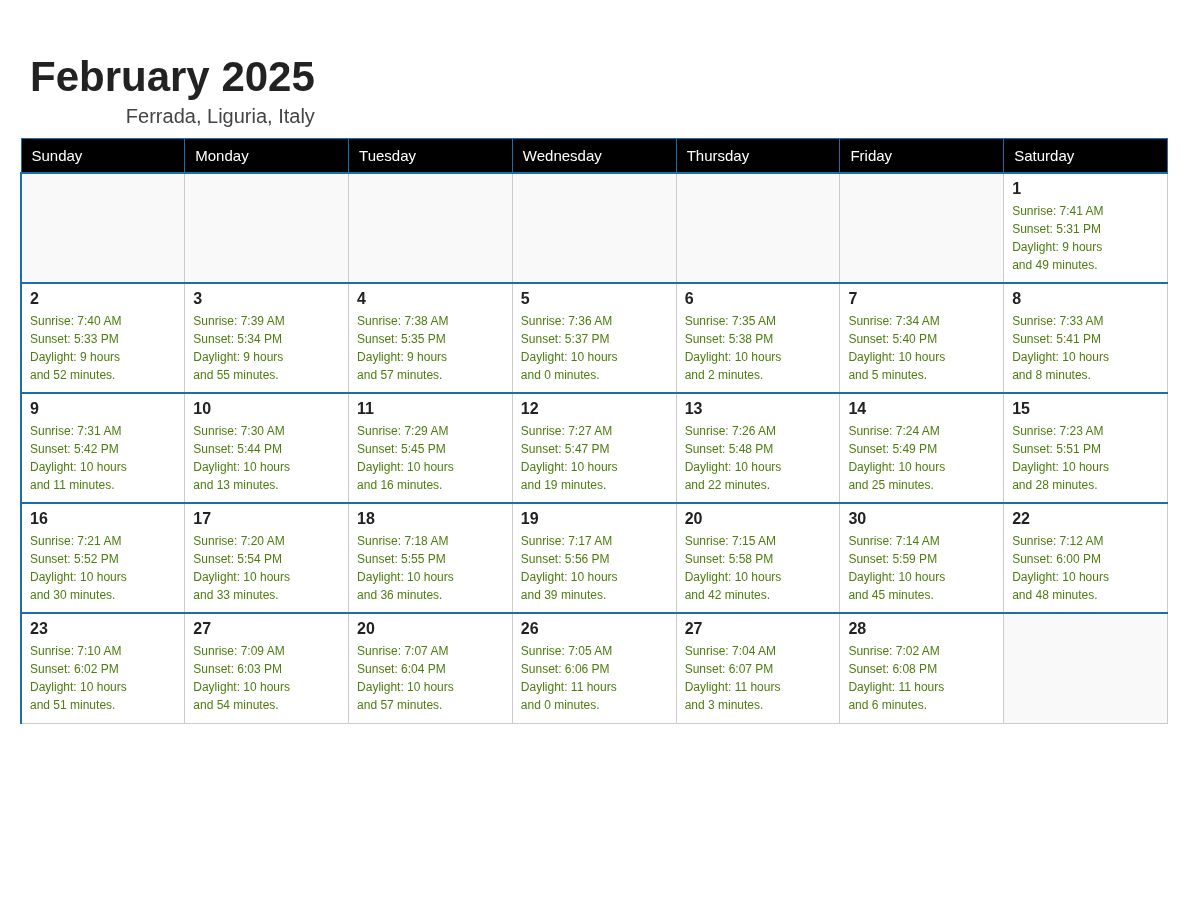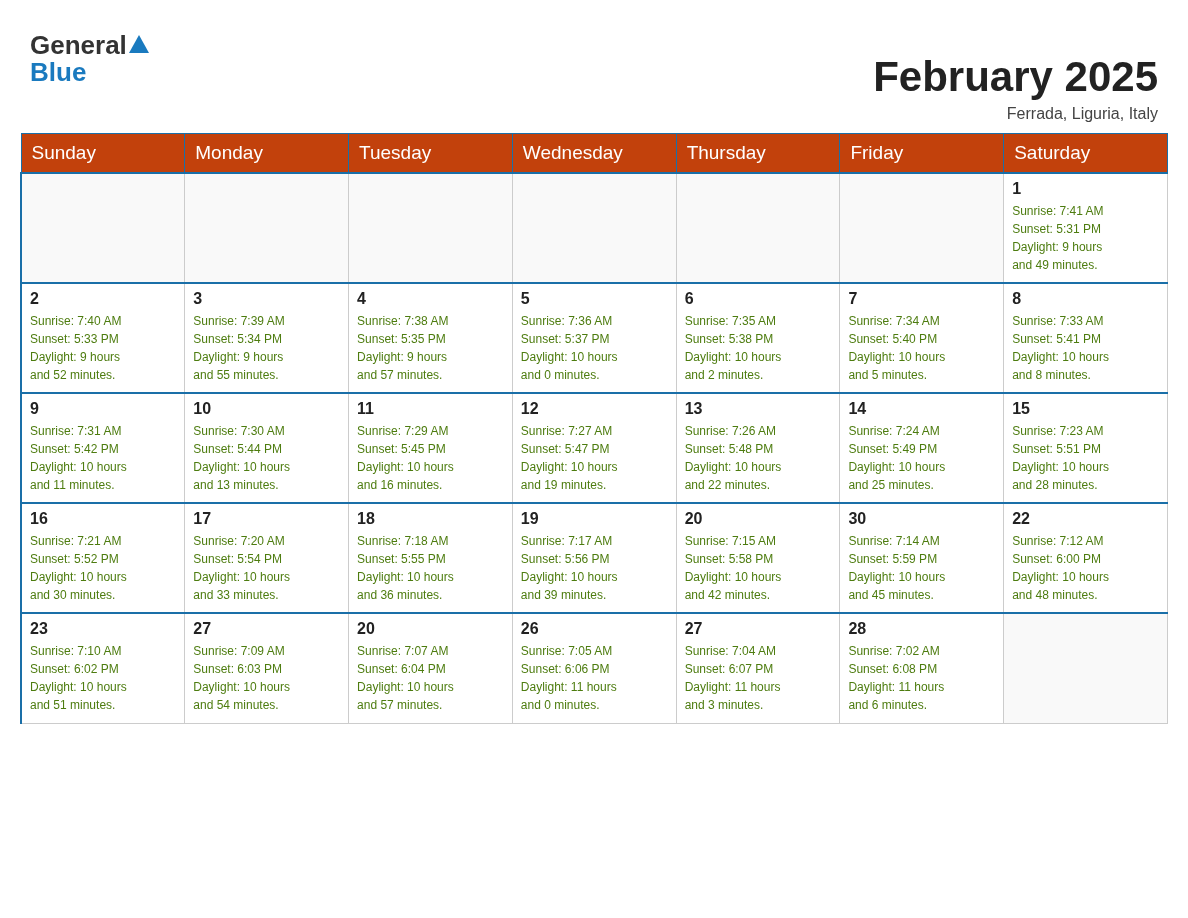--- a/index.html
+++ b/index.html
@@ -34,35 +34,35 @@
     .title-area {
       text-align: right;
       margin-top: 23px;
     }
     .month-title {
       font-size: 42px;
       font-weight: bold;
       color: #222;
     }
     .location-title {
-      font-size: 16px;
+      font-size: 20px;
       color: #444;
       margin-top: 4px;
     }
     .calendar {
       width: 100%;
       border-collapse: collapse;
       margin-top: 10px;
     }
     .calendar th {
-      background-color: #c2410c;
+      background-color: #000000;
       color: #fff;
       padding: 8px 10px;
       text-align: left;
-      font-size: 19px;
+      font-size: 15px;
       font-weight: normal;
       border: 1px solid #1a6fa8;
     }
     .calendar td {
       border: 1px solid #ccc;
       vertical-align: top;
       padding: 6px 8px;
       width: 14.28%;
       min-height: 110px;
       height: 110px;
@@ -87,33 +87,20 @@
       border-left: 2px solid #1a6fa8;
     }
     .week-row td {
       border-top: 2px solid #1a6fa8;
     }
   </style>
 </head>
 <body>
 
 <div class="header">
-  <div class="logo">
-    <div style="display:flex; flex-direction:column; align-items:flex-start;">
-      <div style="display:flex; align-items:center;">
-        <span class="logo-text-general">General</span>
-        <span style="display:inline-block; position:relative; margin-left:2px;">
-          <svg width="20" height="22" viewBox="0 0 20 22">
-            <polygon points="10,2 20,20 0,20" fill="#1a7abf"></polygon>
-          </svg>
-        </span>
-      </div>
-      <span class="logo-text-blue" style="margin-top:-4px;">Blue</span>
-    </div>
-  </div>
   <div class="title-area">
     <div class="month-title">February 2025</div>
     <div class="location-title">Ferrada, Liguria, Italy</div>
   </div>
 </div>
 
 <table class="calendar">
   <thead>
     <tr>
 

